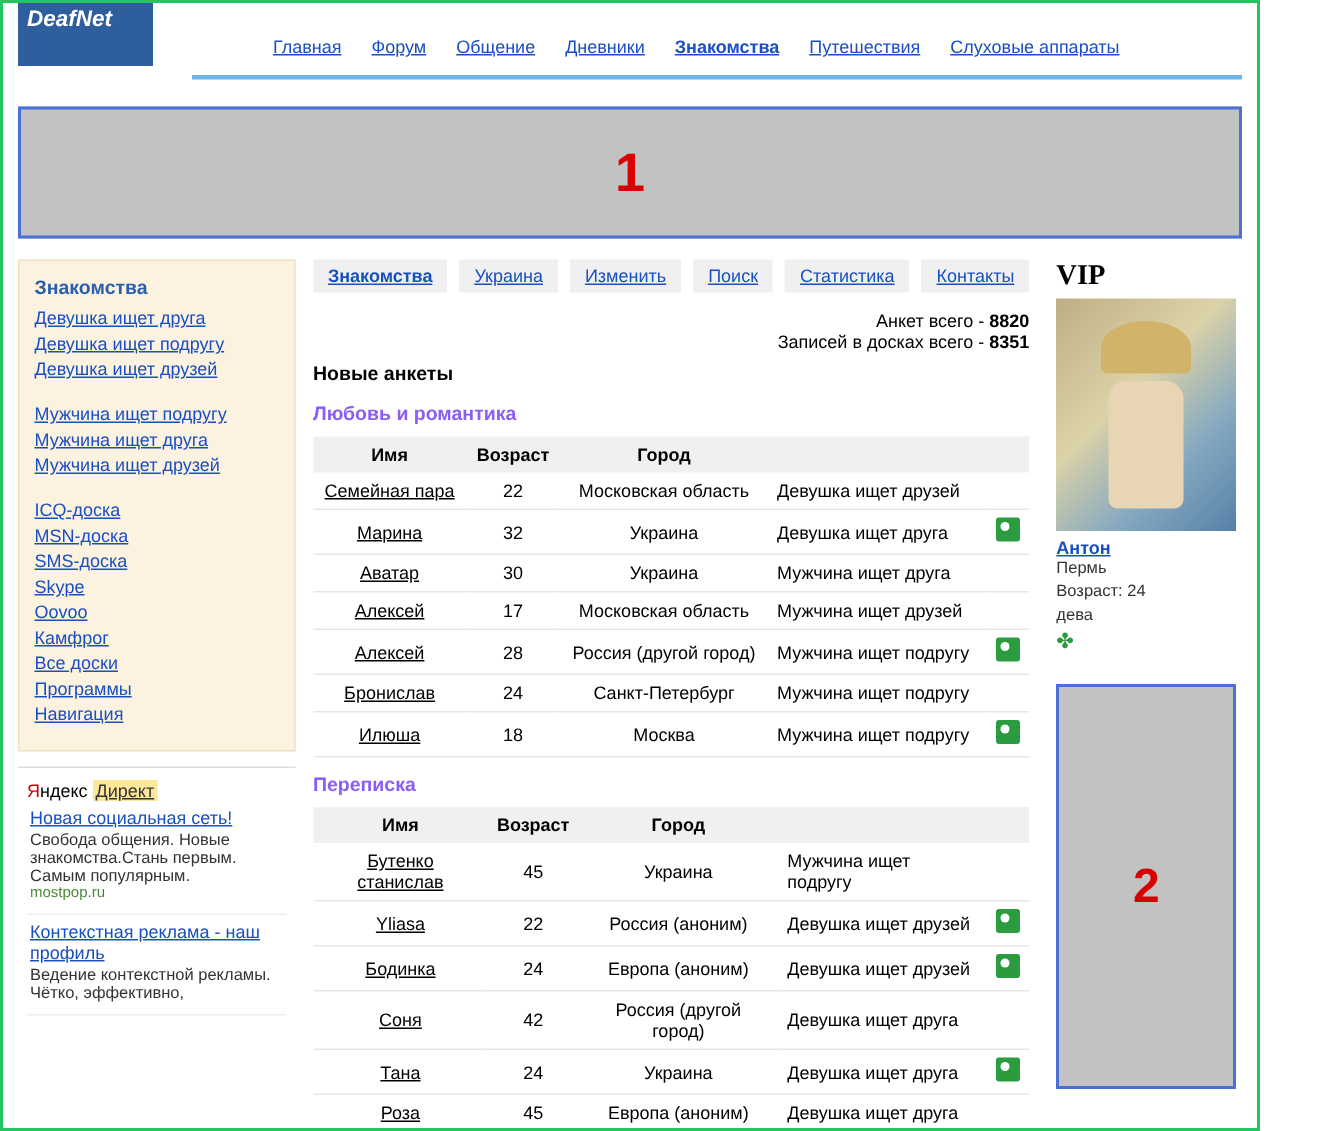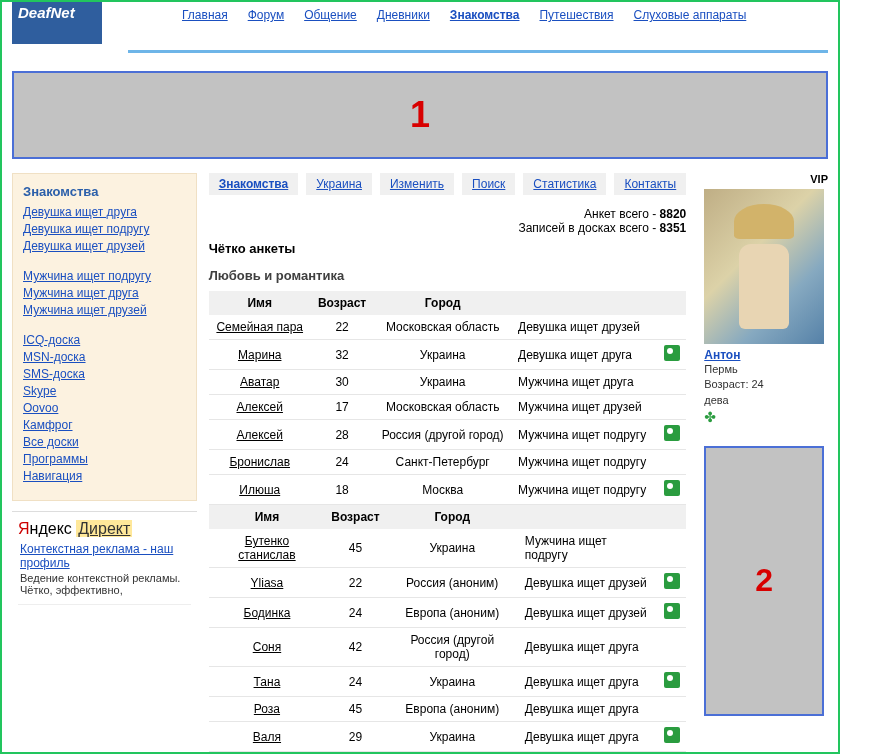--- a/index.html
+++ b/index.html
@@ -1,56 +1,56 @@
 <!DOCTYPE html>
 <html><head>
 <meta charset="utf-8">
 <style>
 * { box-sizing: border-box; margin: 0; padding: 0; }
 body { font-family: Verdana, Arial, sans-serif; font-size: 12px; background: #fff; }
 .frame { width: 840px; height: 754px; border: 2px solid #22c55e; margin: 0; position: relative; overflow: hidden; padding: 0 10px; }
 .header { display: flex; align-items: flex-start; }
 .logo { width: 90px; height: 42px; background: #2f5e9e; color: #fff; font-weight: bold; font-style: italic; font-size: 15px; padding: 2px 6px; }
-.topnav { flex: 1; padding-left: 70px; padding-top: 6px; }
+.topnav { flex: 1; padding-left: 70px; padding-top: 22px; }
 .topnav a { color: #1a4fc0; text-decoration: underline; margin: 0 10px; font-size: 12px; }
 .topnav a.active { color: #1a4fc0; font-weight: bold; }
 .blueline { height: 3px; background: #6eb5e8; margin: 6px 0 0 116px; }
 .banner1 { margin: 18px 0 14px 0; height: 88px; border: 2px solid #4b6fd6; background: #c2c2c2; display: flex; align-items: center; justify-content: center; }
 .banner1 .num { color: #d80000; font-weight: bold; font-size: 36px; }
 .cols { display: flex; align-items: flex-start; }
 .left { width: 185px; }
 .left-menu { background: #fcf2e0; border: 1px solid #f0e0c4; padding: 10px 10px 14px 10px; }
 .left-menu h4 { color: #2b5faa; font-size: 13px; font-weight: bold; margin-bottom: 6px; }
 .left-menu a { display: block; color: #1a4fc0; text-decoration: underline; margin: 3px 0; font-size: 12px; }
 .left-menu .gap { height: 10px; }
 .yandex { border-top: 1px solid #ddd; padding: 8px 6px 0 6px; margin-top: 10px; }
-.yandex .brand { font-size: 16px; }
+.yandex .brand { font-size: 12px; }
 .yandex .brand .y { color: #c00; }
 .yandex .brand .d { background: #ffe89a; padding: 0 2px; text-decoration: underline; color: #333; }
 .ad { padding: 4px 2px 8px 2px; border-bottom: 1px solid #eee; }
 .ad a.title { color: #1a4fc0; text-decoration: underline; font-size: 12px; display: block; margin-bottom: 2px; }
 .ad .desc { font-size: 11px; color: #333; }
 .ad .src { font-size: 10px; color: #4a8a3a; }
 .center { flex: 1; padding: 0 12px; }
 .subnav { display: flex; gap: 8px; margin-bottom: 12px; }
 .subnav a { background: #f0f0f0; padding: 4px 10px; color: #1a4fc0; text-decoration: underline; font-size: 12px; }
 .subnav a.active { font-weight: bold; }
 .stats { text-align: right; font-size: 12px; margin-bottom: 6px; }
 .stats b { font-weight: bold; }
 .sect-title { font-weight: bold; font-size: 13px; margin: 6px 0 12px 0; }
-.cat-title { color: #404040; font-weight: bold; font-size: 13px; margin: 10px 0 8px 0; }
+.cat-title { color: #8b5cf6; font-weight: bold; font-size: 13px; margin: 10px 0 8px 0; }
 table.data { width: 100%; border-collapse: collapse; }
 table.data th { background: #f0f0f0; font-weight: bold; font-size: 12px; padding: 5px 6px; text-align: center; }
 table.data td { border-bottom: 1px solid #e6e6e6; padding: 5px 6px; font-size: 12px; text-align: center; }
 table.data td.name a { color: #000000; text-decoration: underline; }
 table.data td.type { text-align: left; }
 .photo-icon { display: inline-block; width: 16px; height: 16px; background: #2a9c3f; position: relative; border-radius: 2px; }
 .photo-icon::after { content: ""; position: absolute; left: 3px; top: 3px; width: 6px; height: 6px; background: #fff; border-radius: 50%; }
 .right { width: 130px; padding-left: 6px; }
-.vip-label { text-align: right; font-weight: bold; font-size: 11px; margin-bottom: 4px; }
+.vip-label { text-align: left; font-weight: bold; font-size: 19px; margin-bottom: 4px; font-family: Liberation Serif, serif; }
 .vip-photo { width: 120px; height: 155px; background: linear-gradient(135deg,#bfae85 0%, #dcd2a8 40%, #86a9c0 70%, #5581a8 100%); position: relative; }
 .vip-photo::before { content:""; position:absolute; left:30px; top:15px; width:60px; height:35px; background:#d2b36a; border-radius:50% 50% 10% 10%; }
 .vip-photo::after { content:""; position:absolute; left:35px; top:55px; width:50px; height:85px; background:#e8d5b3; border-radius:12px 12px 6px 6px; }
 .vip-name { color: #1a4fc0; text-decoration: underline; font-weight: bold; font-size: 12px; display: block; margin-top: 4px; }
 .vip-meta { font-size: 11px; color: #333; line-height: 1.4; }
 .clover { color: #2a9c3f; font-size: 14px; }
 .banner2 { margin-top: 18px; width: 120px; height: 270px; border: 2px solid #4b6fd6; background: #c2c2c2; display: flex; align-items: center; justify-content: center; }
 .banner2 .num { color: #d80000; font-weight: bold; font-size: 32px; }
 </style>
 </head>
@@ -94,20 +94,25 @@
             <a href="#">Программы</a>
             <a href="#">Навигация</a>
           </div>
       </div>
       <div class="yandex">
         <div class="brand">
           <span class="y">Я</span><span>ндекс</span>
           <a href="#" class="d">Директ</a>
         </div>
         <div id="ads">
+            <div class="ad">
+              <a class="title" href="#">Новая социальная сеть!</a>
+              <div class="desc">Свобода общения. Новые знакомства.Стань первым. Самым популярным.</div>
+              <div class="src">mostpop.ru</div>
+            </div>
             <div class="ad">
               <a class="title" href="#">Контекстная реклама - наш профиль</a>
               <div class="desc">Ведение контекстной рекламы. Чётко, эффективно,</div>
             </div>
           </div>
       </div>
     </div>
 
     <div class="center">
       <div class="subnav" id="subnav">
@@ -115,21 +120,21 @@
           <a href="#">Украина</a>
           <a href="#">Изменить</a>
           <a href="#">Поиск</a>
           <a href="#">Статистика</a>
           <a href="#">Контакты</a>
         </div>
       <div class="stats">
         <span>Анкет всего - </span><b>8820</b><br>
         <span>Записей в досках всего - </span><b>8351</b>
       </div>
-      <div class="sect-title">Чётко анкеты</div>
+      <div class="sect-title">Новые анкеты</div>
 
       <div class="cat-title">Любовь и романтика</div>
       <table class="data">
         <thead>
             <tr>
           <th>Имя</th>
           <th>Возраст</th>
           <th>Город</th>
           <th></th>
               <th></th>
@@ -181,20 +186,21 @@
             <tr>
               <td class="name"><a href="#">Илюша</a></td>
               <td>18</td>
               <td>Москва</td>
               <td class="type">Мужчина ищет подругу</td>
               <td><span class="photo-icon"></span></td>
             </tr>
           </tbody>
       </table>
 
+      <div class="cat-title">Переписка</div>
       <table class="data">
         <thead>
             <tr>
           <th>Имя</th>
           <th>Возраст</th>
           <th>Город</th>
           <th></th>
               <th></th>
         </tr>
           </thead>

